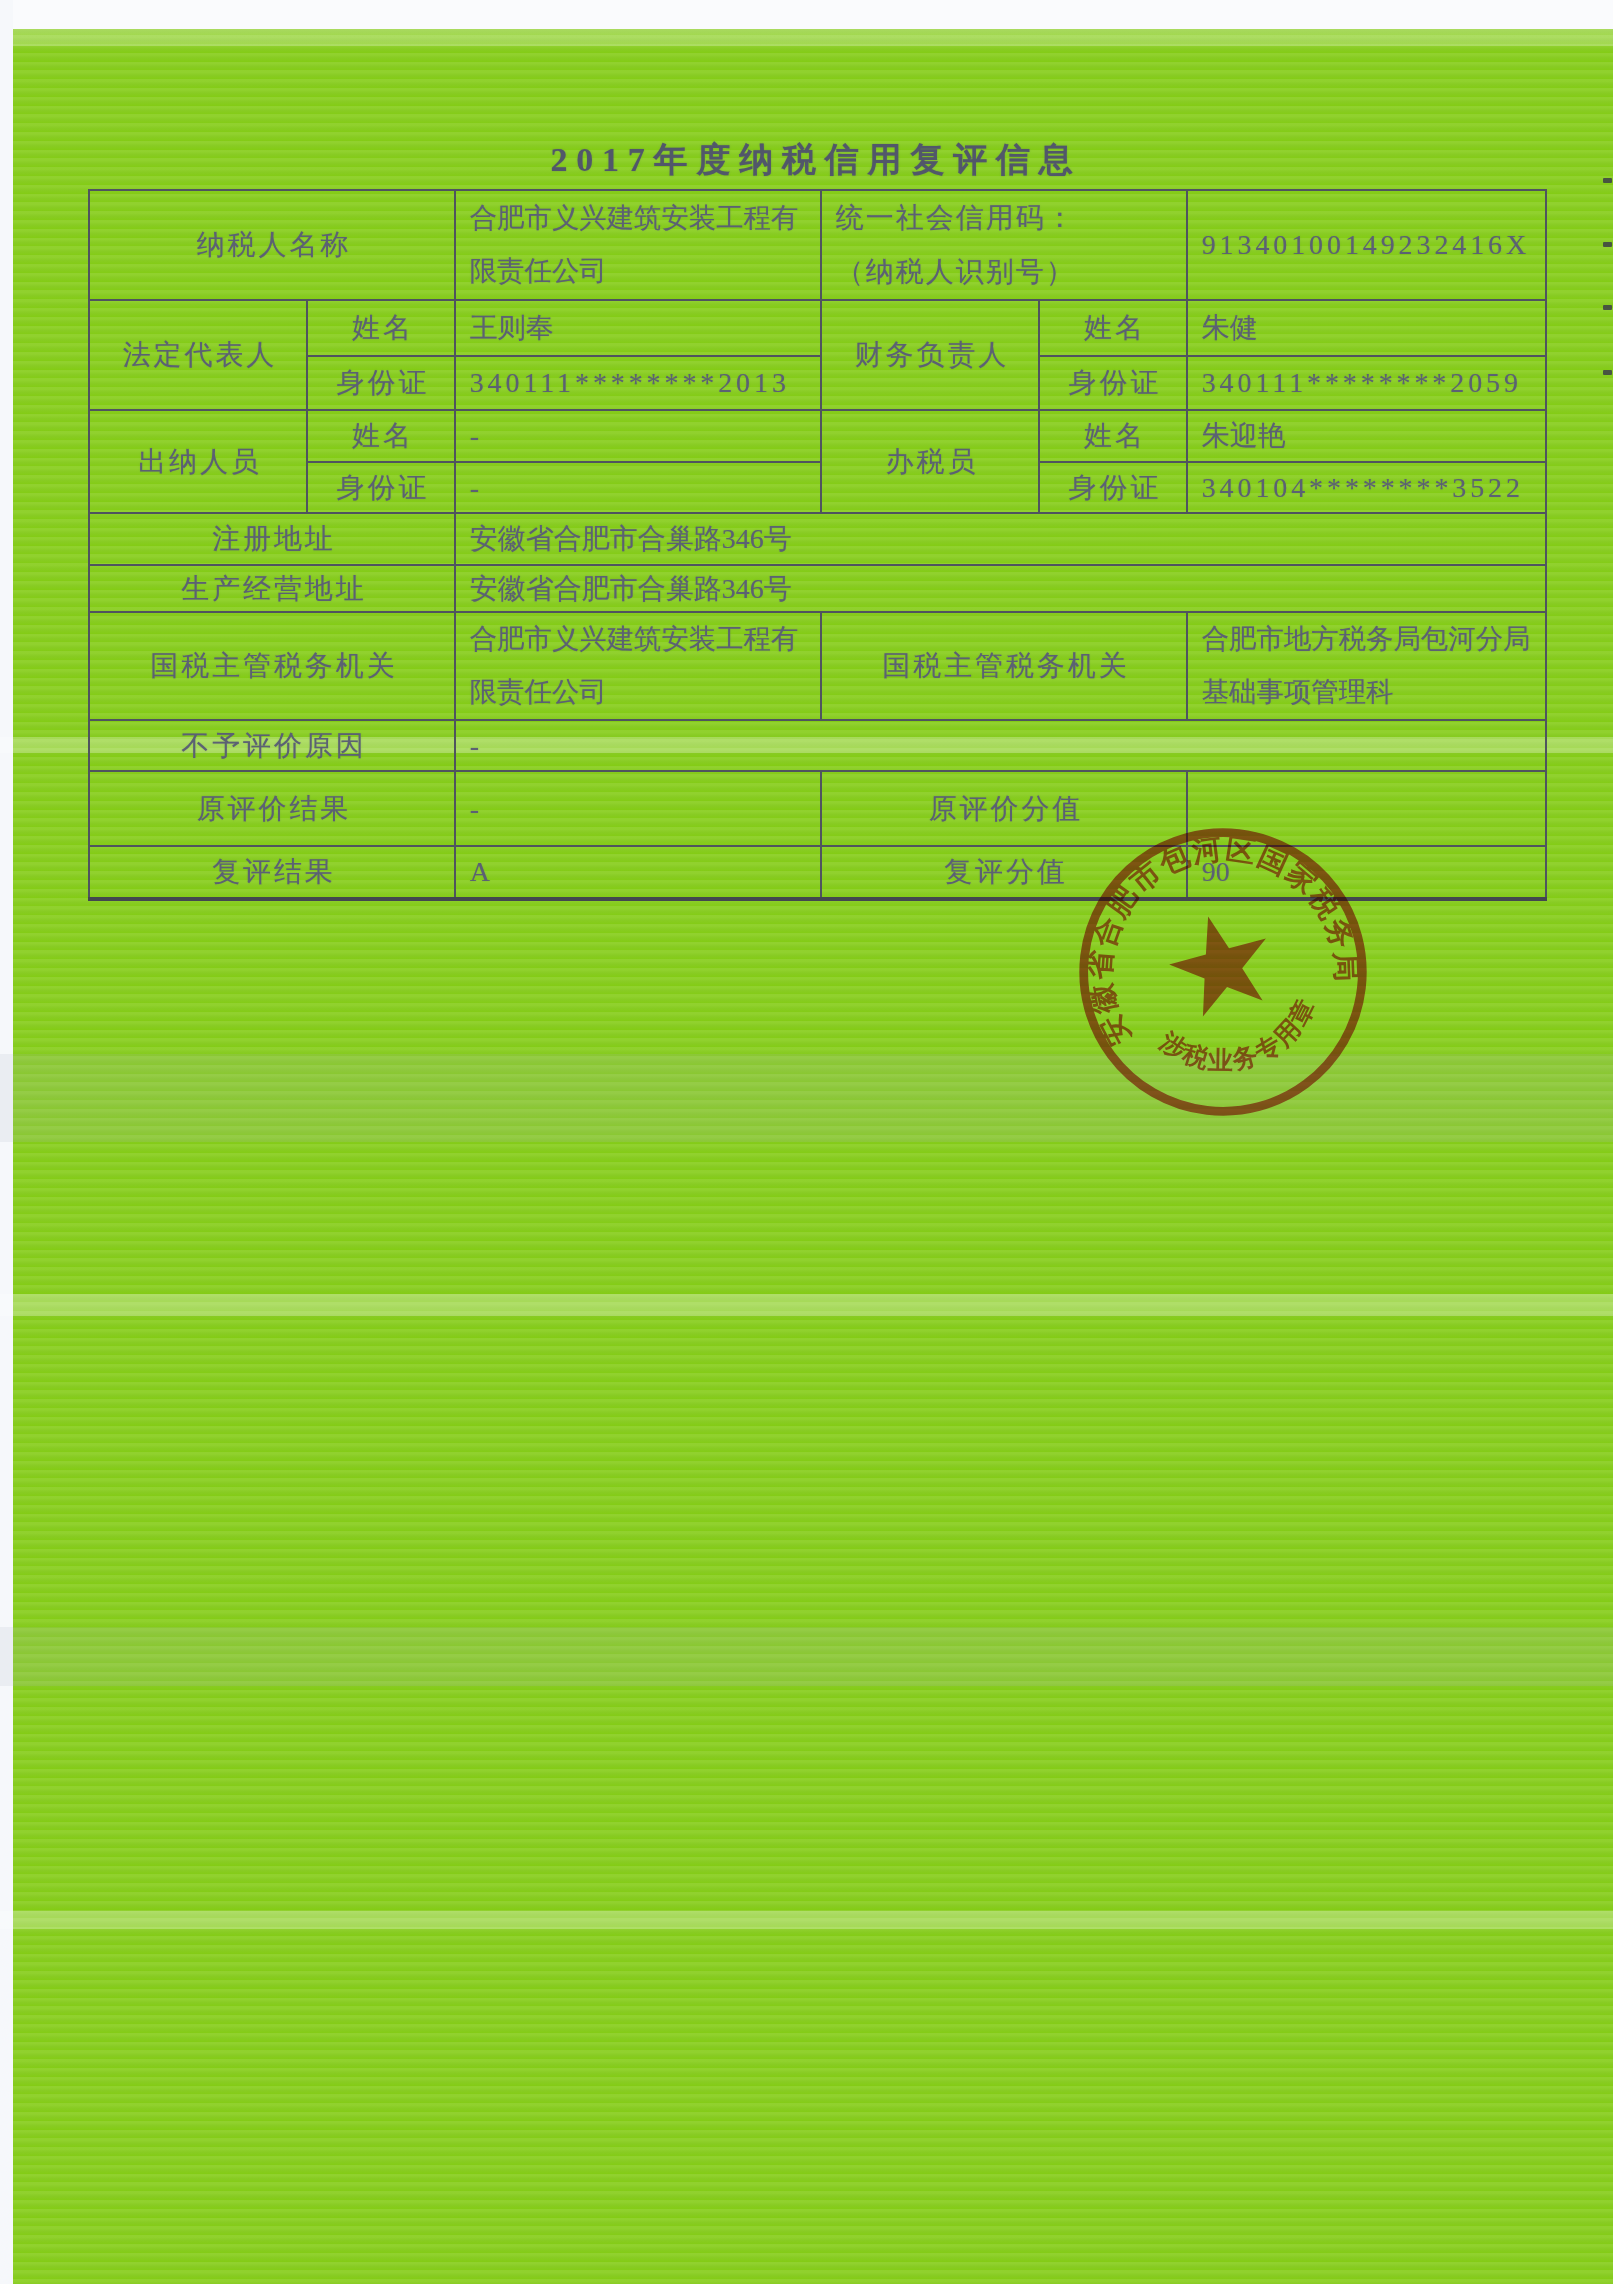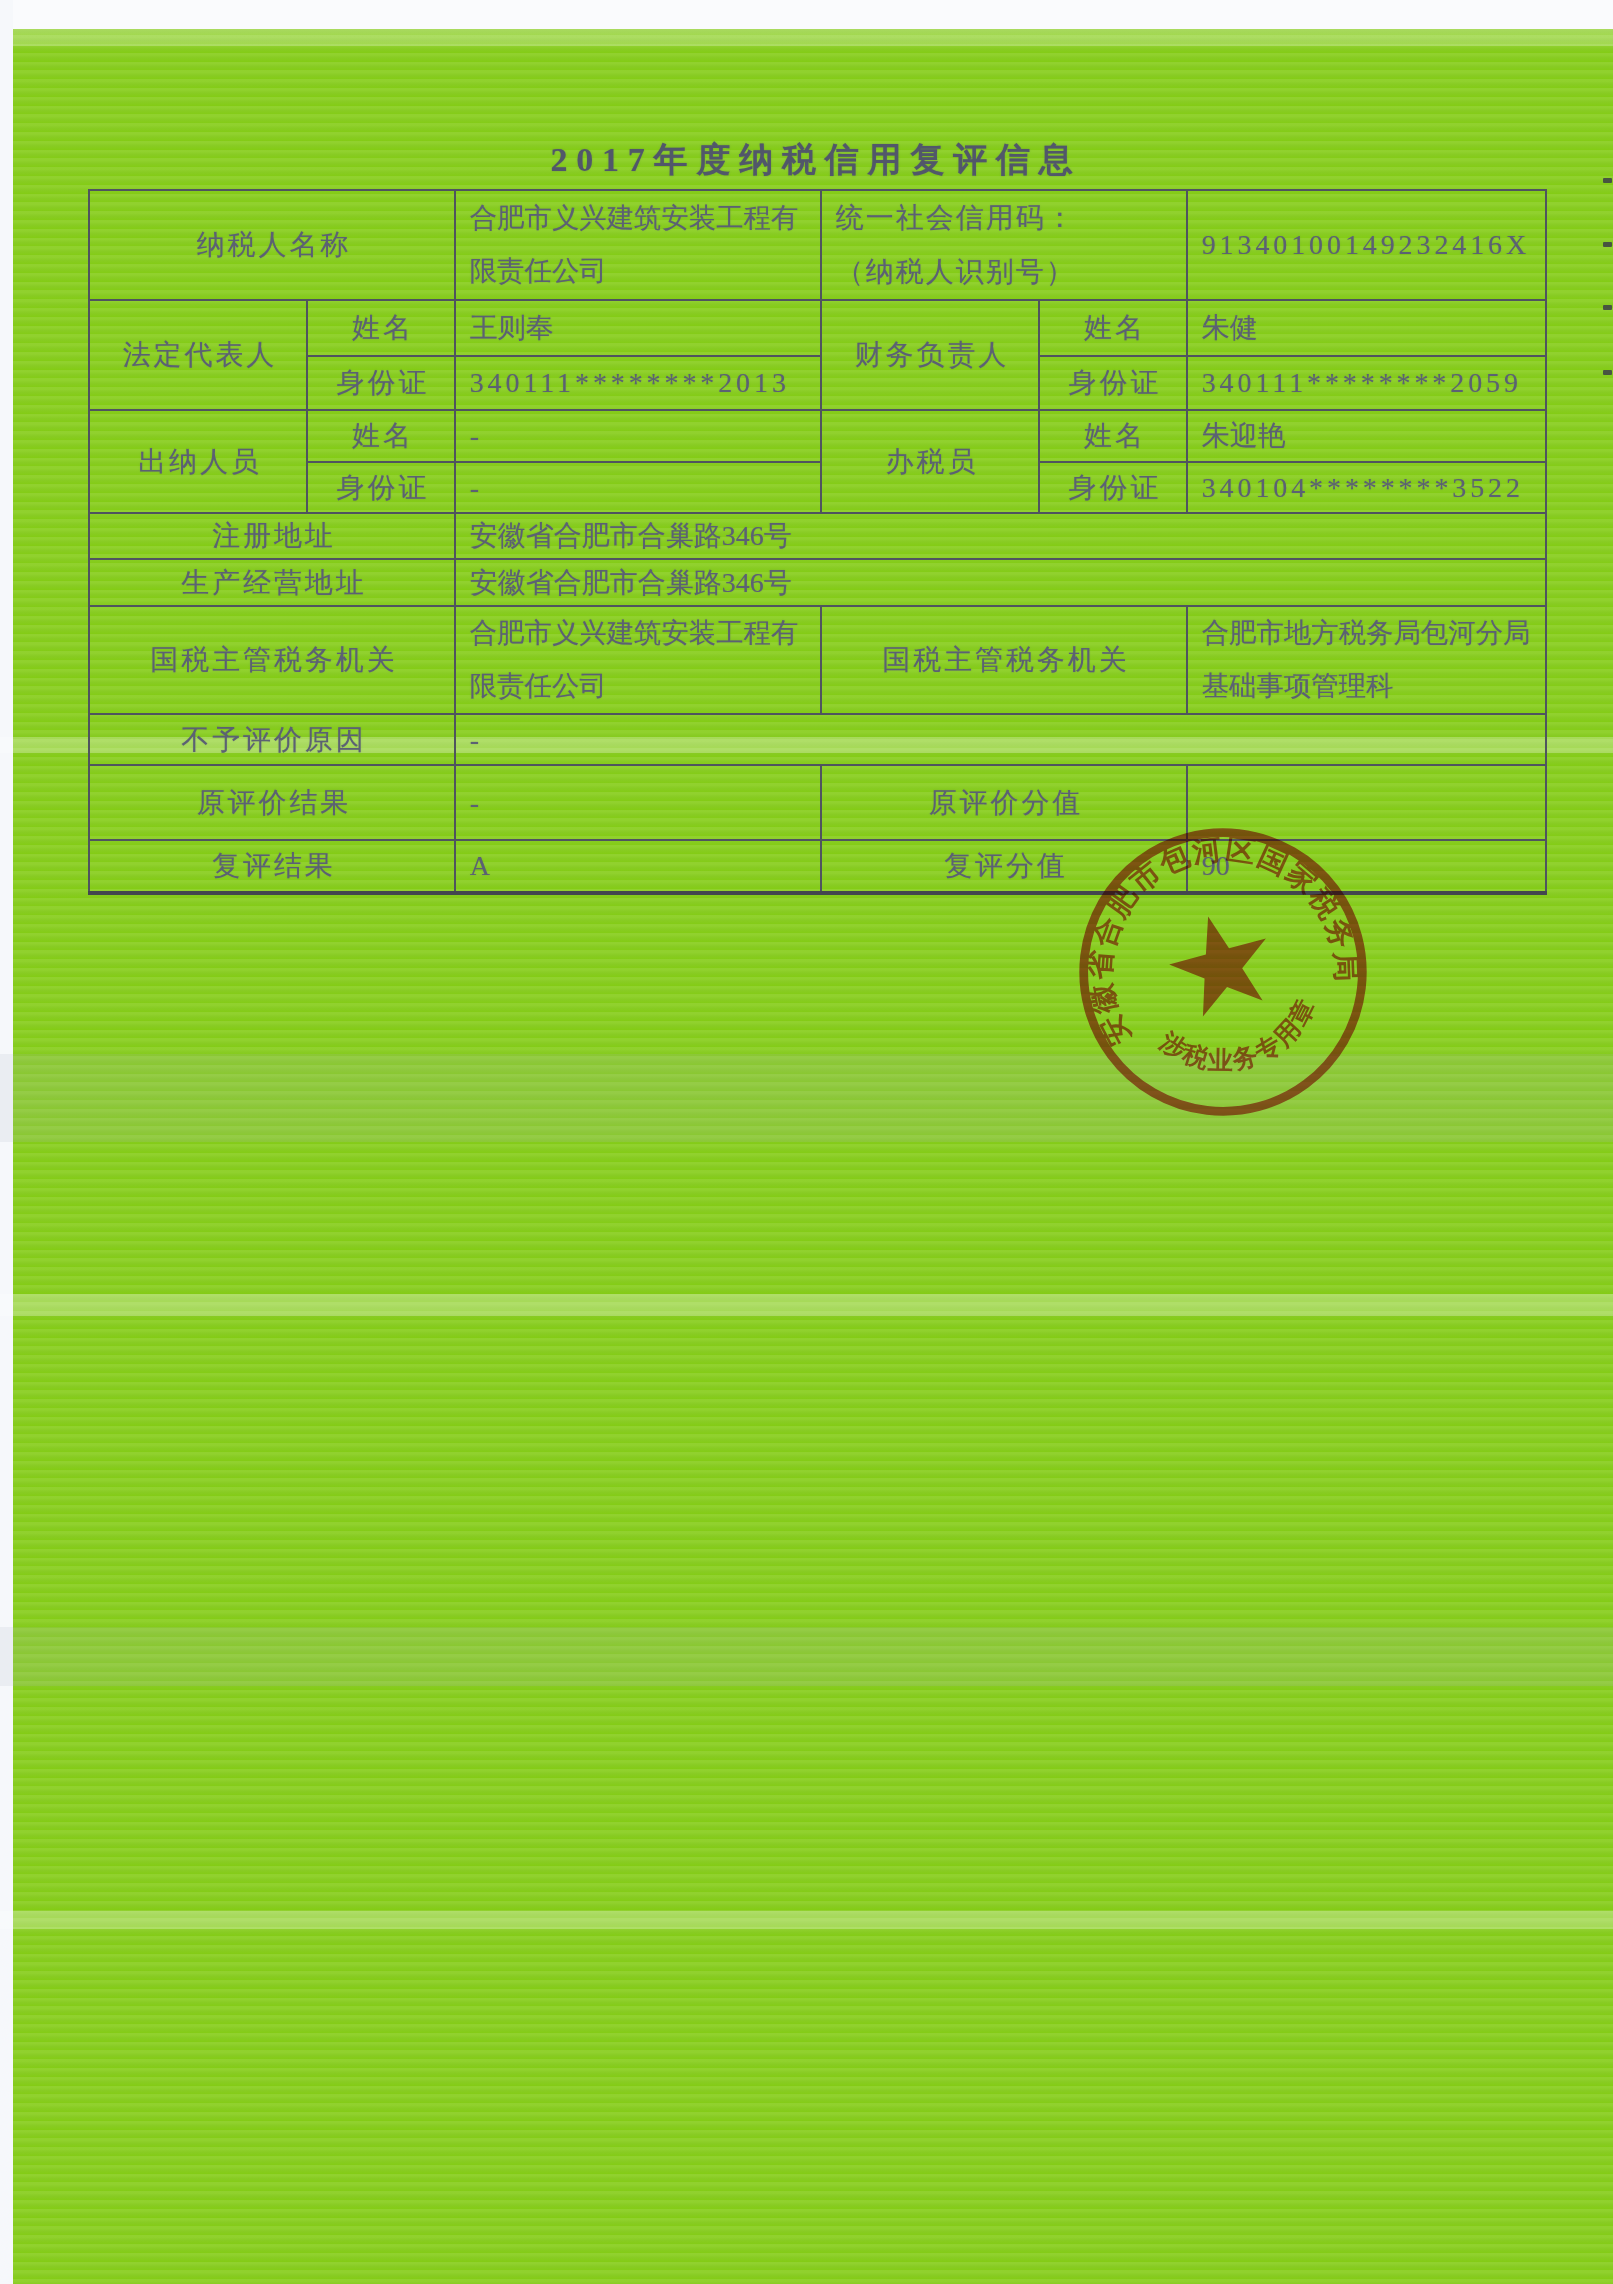--- a/index.html
+++ b/index.html
@@ -46,21 +46,21 @@
     text-shadow:0 0 1.2px rgba(91,97,115,.45);
   }
   table.info td{
     border:2px solid #4f545f;
     padding:0 9.8px 0 13.7px;
     vertical-align:middle;
     overflow:hidden;
   }
   table.info{border:2.9px solid #4a4f59;}
   tr.r1{height:103px;} tr.r2{height:56px;} tr.r3{height:54px;}
-  tr.r4{height:52px;} tr.r5{height:51px;} tr.r6{height:46px;}
+  tr.r4{height:52px;} tr.r5{height:51px;} tr.r6{height:52px;}
   tr.r7{height:47px;} tr.r8{height:106px;} tr.r9{height:51px;}
   tr.r10{height:75px;} tr.r11{height:53px;border-bottom:4.9px solid #43474f;}
   td.lbl{text-align:center;letter-spacing:2.9px;padding:0 3.9px;}
   td.val{text-align:left;}
   td.wrap{font-size:27.4px;line-height:53px;}
   td.id{letter-spacing:3.9px;white-space:nowrap;font-size:28px;}
   td.code-label{padding-left:63px;}
   .two-line{line-height:54px;letter-spacing:2px;}
 
   .footer-issuer{

